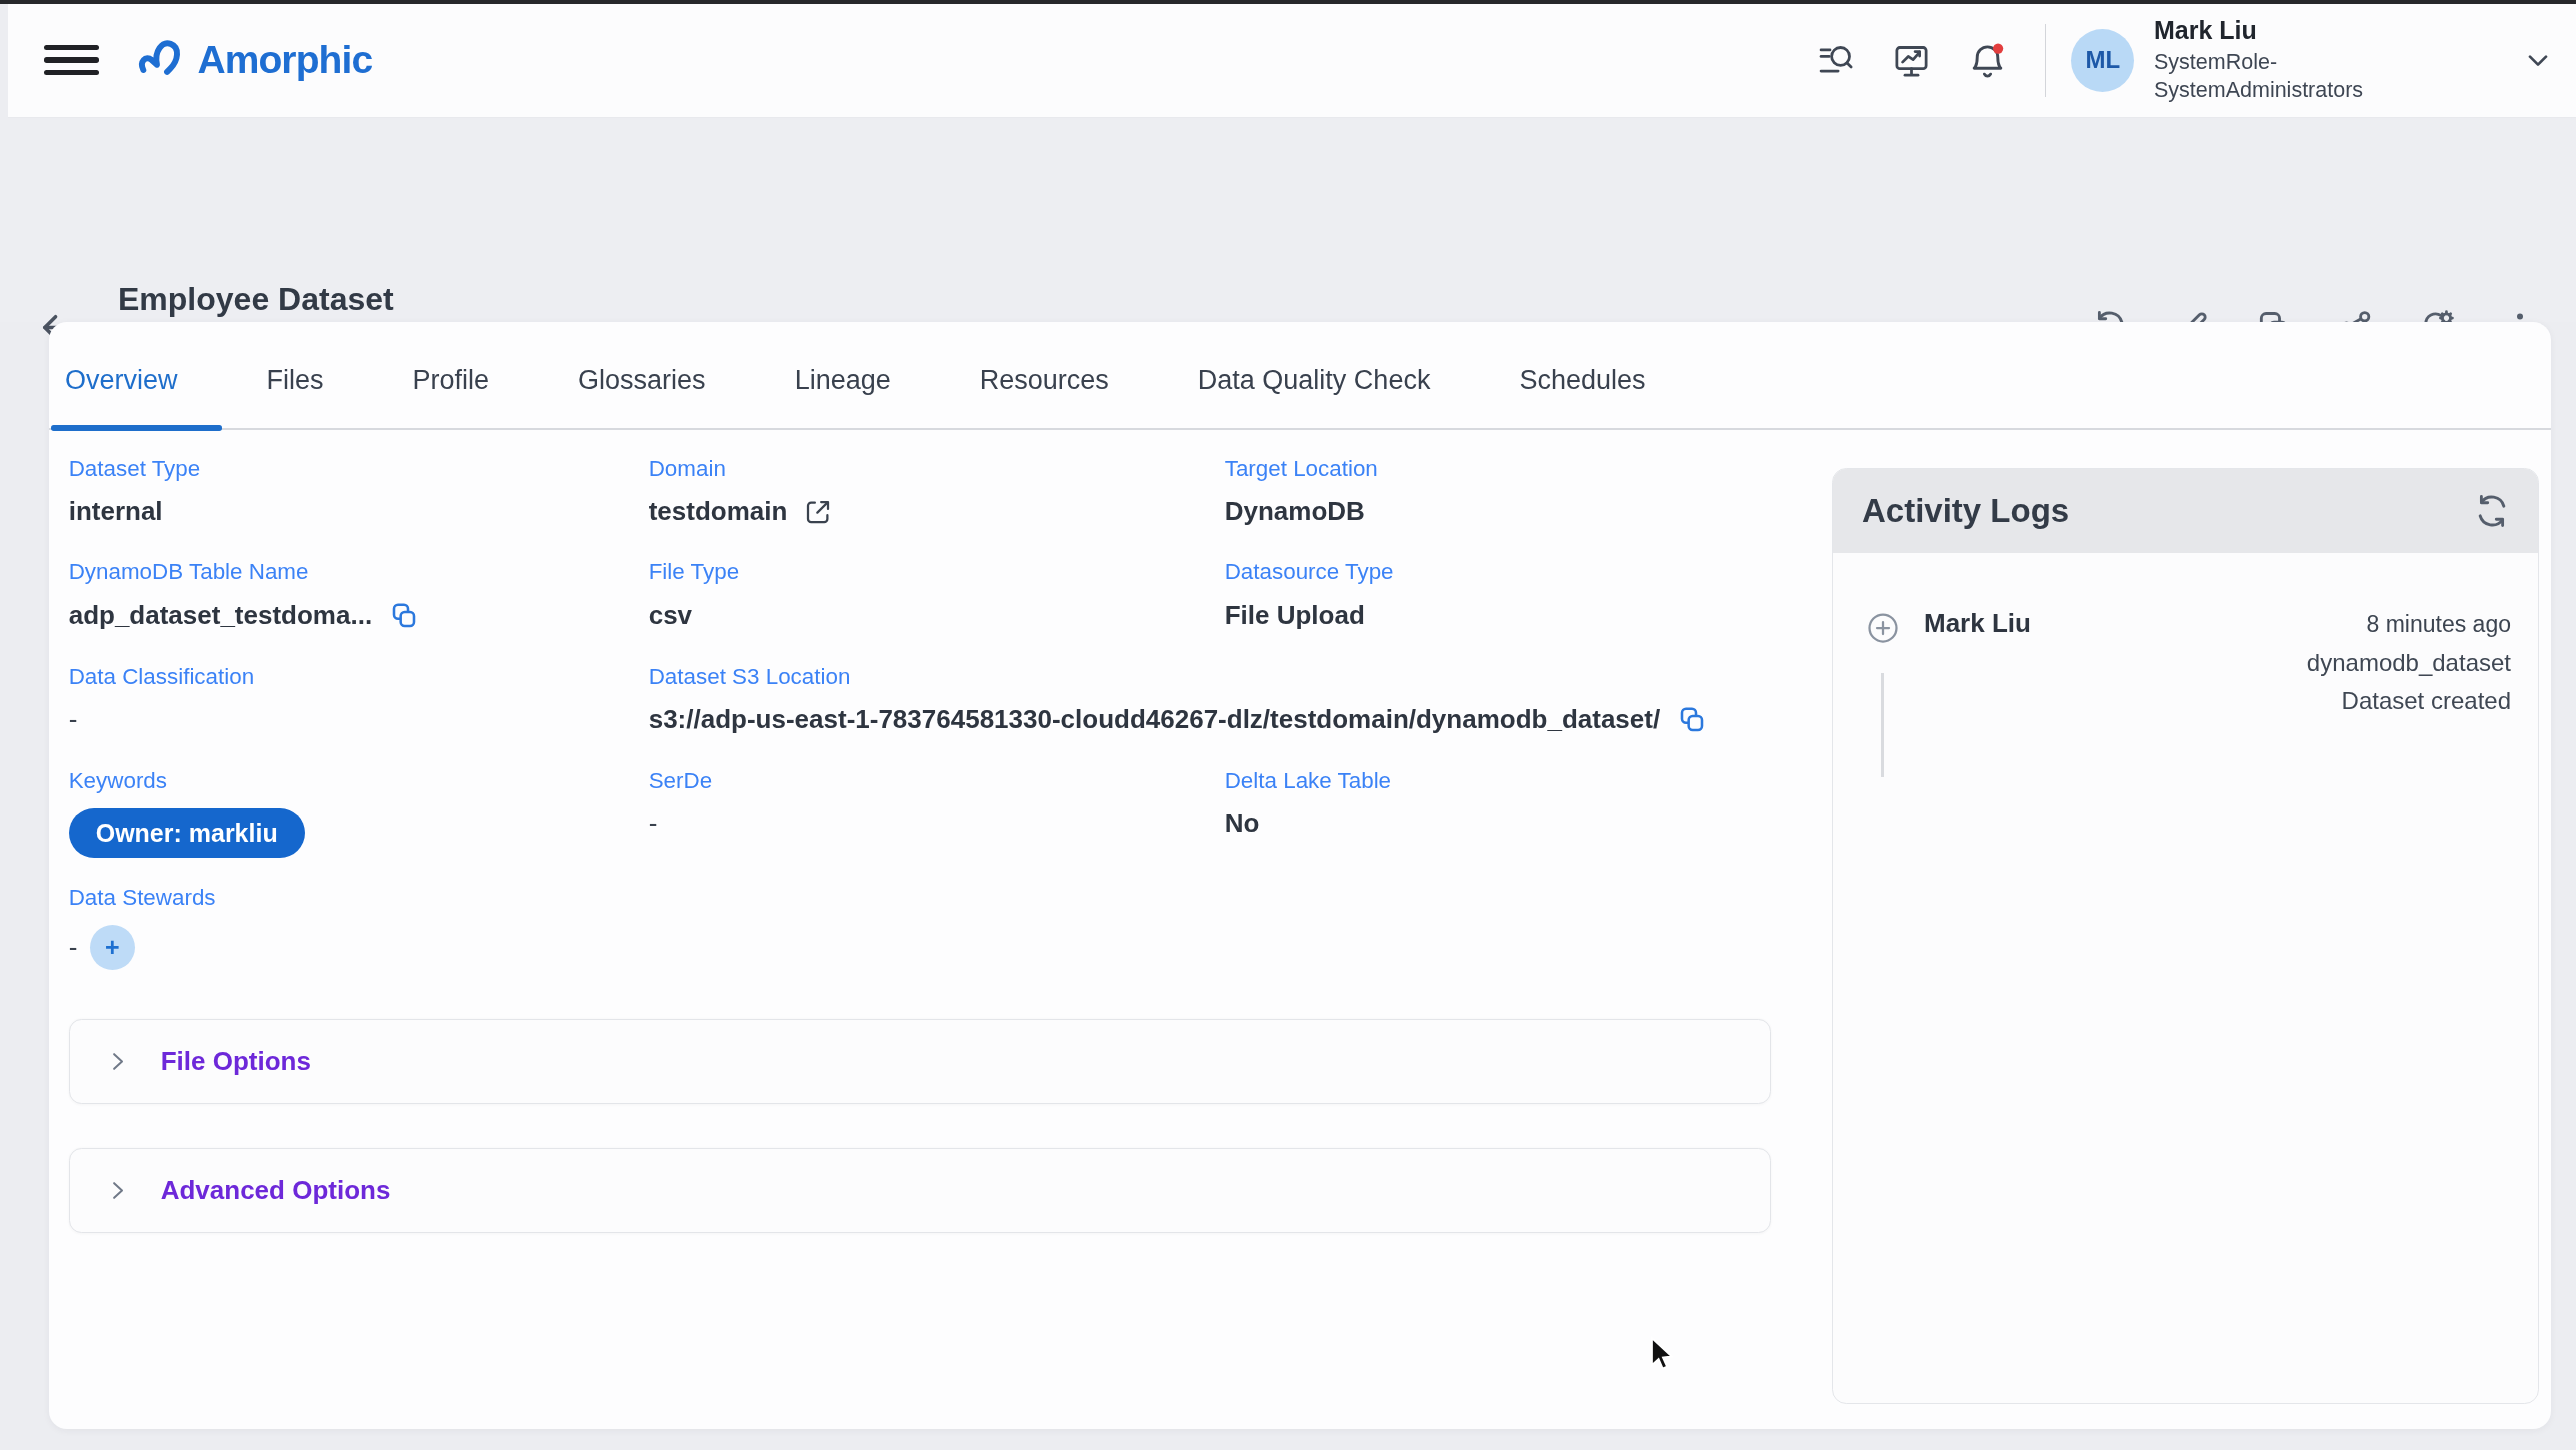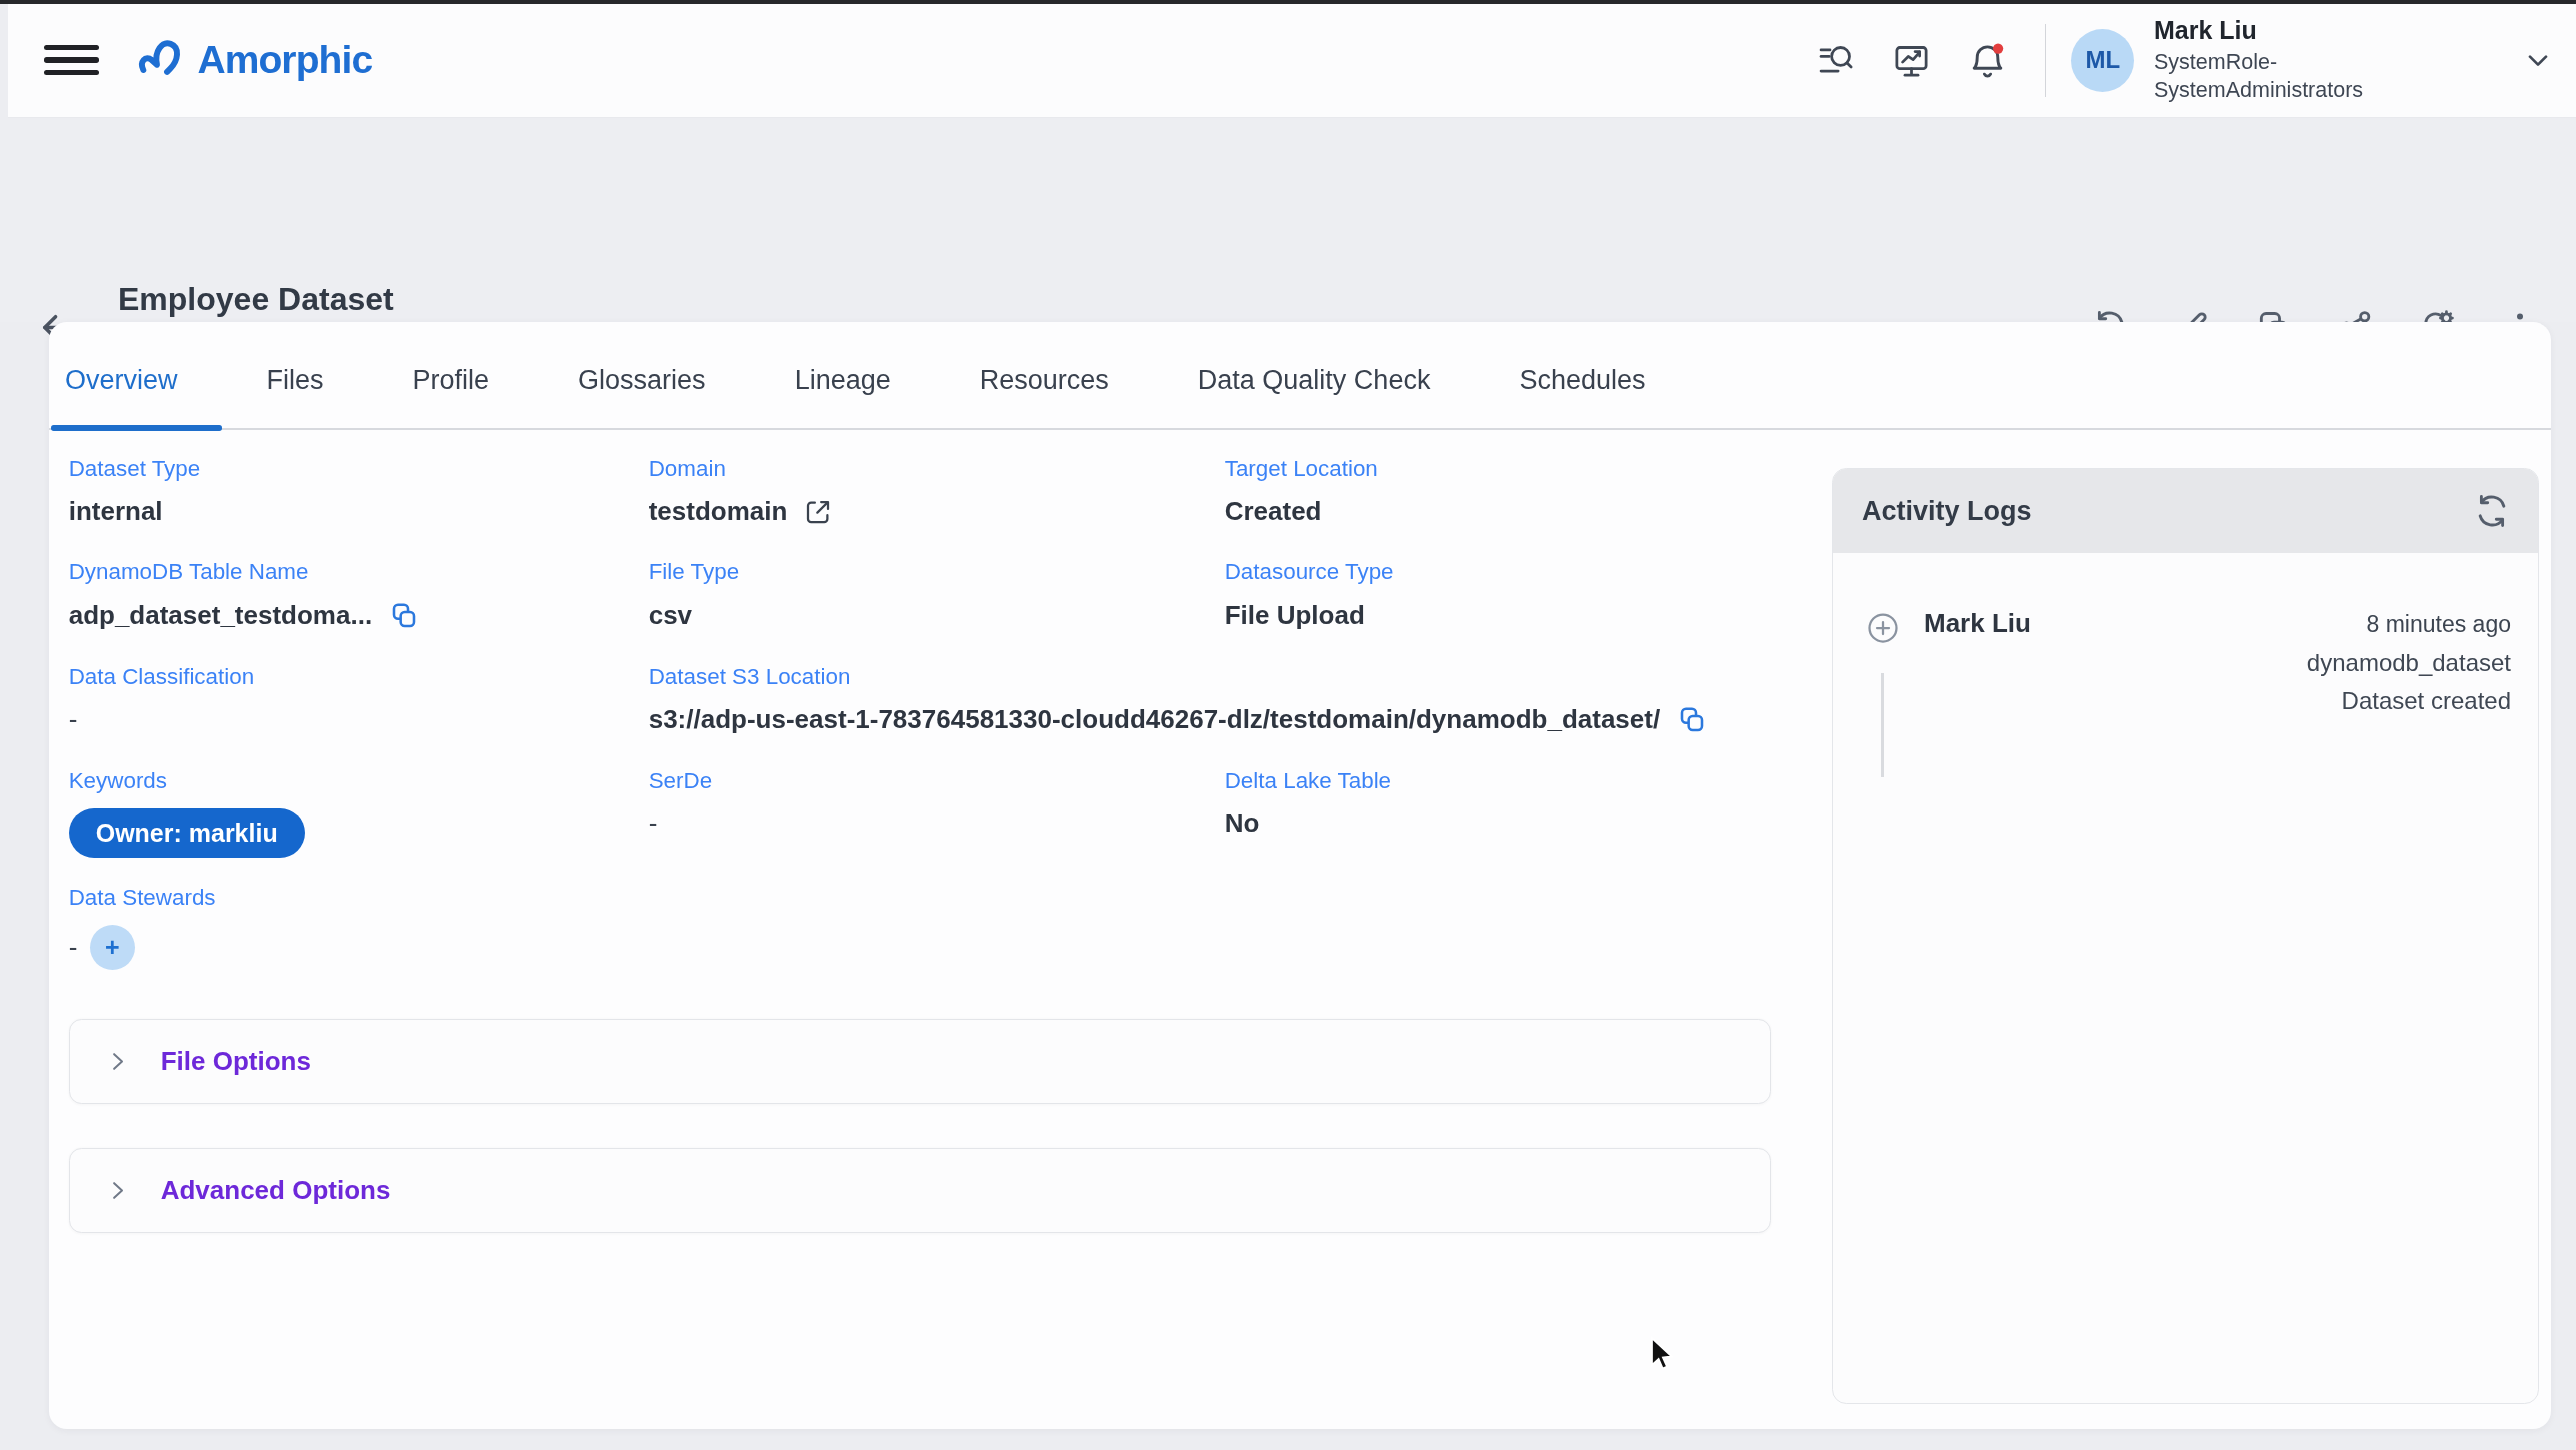--- a/index.html
+++ b/index.html
@@ -68,21 +68,21 @@
 
   
   .accordions { position:absolute; left:19.7px; top:697px; width:1702px; }
   .accordion { height:85px; border:1.8px solid #e3e5e9; border-radius:12.5px; background:#fcfcfd; display:flex; align-items:center; padding-left:34px; cursor:pointer; margin-bottom:44px; box-shadow:0 0.9px 2.7px rgba(40,45,60,0.04); }
   .accordion .chev { display:flex; margin-right:30px; }
   .accordion .acc-label { font-size:26px; font-weight:700; color:#6d28d9; }
 
   
   .activity { position:absolute; left:1783px; top:146px; width:707px; height:936px; border:1.8px solid #e4e6ea; border-radius:14.3px; background:#fcfcfd; overflow:hidden; }
   .activity-header { height:84px; background:#e6e7ea; display:flex; align-items:center; justify-content:space-between; padding:0 27px 0 29px; }
-  .activity-title { font-size:27px; font-weight:700; color:#333b47; }
+  .activity-title { font-size:33px; font-weight:700; color:#333b47; }
   .activity-body { position:relative; padding:55px 27px 0 32px; }
   .timeline-line { position:absolute; left:48px; top:120px; width:2.7px; height:104px; background:#d9dbdf; }
   .entry { display:flex; }
   .entry-ico { margin-top:1.8px; }
   .entry-main { margin-left:23px; flex:1; }
   .entry-top { display:flex; justify-content:space-between; align-items:baseline; }
   .entry-user { font-size:26px; font-weight:700; color:#2e3540; }
   .entry-time { font-size:23px; color:#3c4450; }
   .entry-line { font-size:24px; color:#3f4753; margin-top:10px;text-align:right; }
 
@@ -279,21 +279,21 @@
           <svg width="30" height="30" viewBox="0 0 24 24" fill="none" stroke="#3a424e" stroke-width="1.8" stroke-linecap="round" stroke-linejoin="round">
             <path d="M9.5 4.5H6.5a2.5 2.5 0 0 0-2.5 2.5v10.5a2.5 2.5 0 0 0 2.5 2.5H17a2.5 2.5 0 0 0 2.5-2.5v-3"></path>
             <polyline points="14.5,4 20,4 20,9.5"></polyline>
             <line x1="11.5" y1="12.5" x2="19.5" y2="4.5"></line>
           </svg>
         </span>
       </div>
     </div>
     <div class="field">
       <div class="lbl">Target Location</div>
-      <div class="val">Created</div>
+      <div class="val">DynamoDB</div>
     </div>
 
     <div class="field">
       <div class="lbl">DynamoDB Table Name</div>
       <div class="val">
         <span>adp_dataset_testdoma...</span>
         <span class="copy-ico">
           <svg width="32" height="32" viewBox="0 0 24 24" fill="none" stroke="#2b78dd" stroke-width="1.9" stroke-linejoin="round">
             <rect x="4.5" y="3.5" width="10.5" height="10.5" rx="3"></rect>
             <rect x="9.5" y="9" width="10" height="10.5" rx="3" fill="#fdfdfe"></rect>

